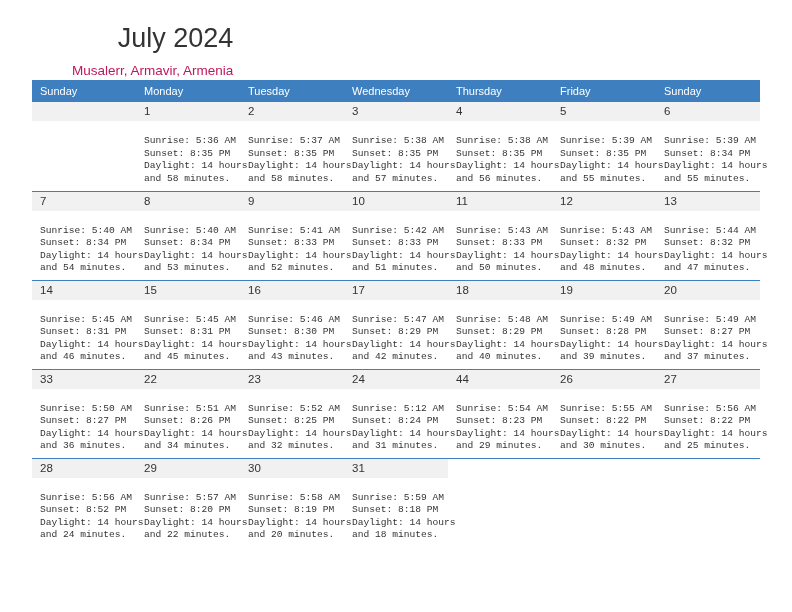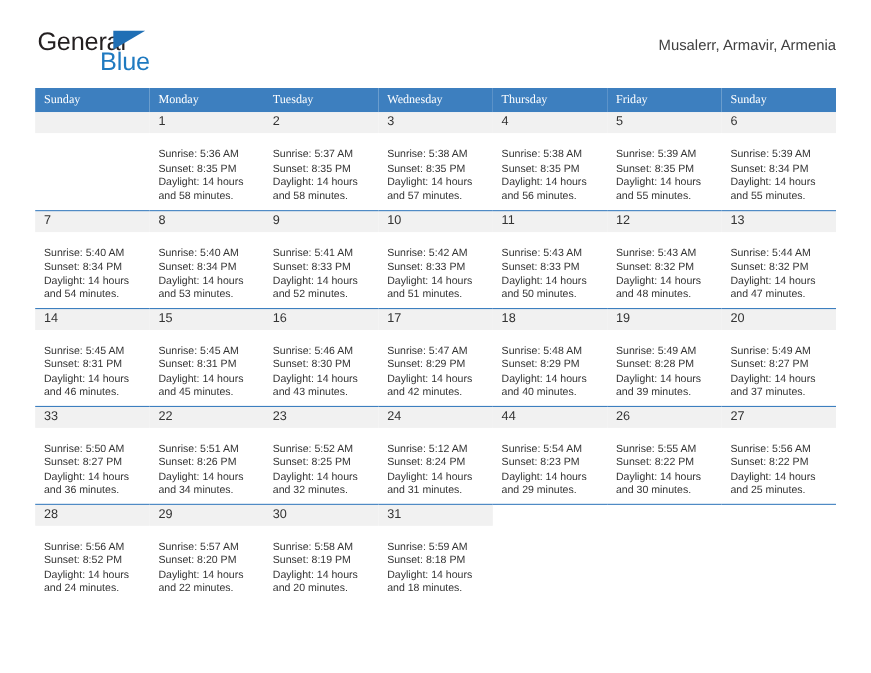--- a/index.html
+++ b/index.html
@@ -70,42 +70,41 @@
   }
   .cal-title {
     font-size: 27px;
     color: #333333;
     line-height: 1.1;
     font-weight: normal;
     margin: 0;
   }
   .cal-subtitle {
     font-size: 13.5px;
-    color: #404040;
+    color: #be185d;
     margin-top: 9px;
     padding-left: 40px;
   }
 
   
   .calendar {
     margin-top: 8px;
     width: 728px;
     border-collapse: collapse;
     table-layout: fixed;
   }
   .calendar th {
     background: #3d7fbf;
     color: #ffffff;
     font-weight: normal;
     font-size: 11px;
     text-align: left;
     padding: 5px 0 5px 8px;
     height: 11px;
     border: none;
-    font-family: Liberation Serif, serif;
   }
   .weekrow > td {
     vertical-align: top;
     padding: 0;
     border-top: 1px solid #3d7fbf;
     height: 89px;
     box-sizing: border-box;
   }
   .weekrow:first-of-type > td {
     border-top: none;
@@ -120,37 +119,34 @@
     color: #333333;
     padding: 3px 0 3px 8px;
     height: 13px;
     line-height: 13px;
   }
   .details {
     padding: 14px 6px 0 8px;
     font-size: 9.6px;
     line-height: 12.6px;
     color: #333333;
+    font-family: Liberation Mono, monospace;
   }
   .details div {
     white-space: nowrap;
   }
 </style>
 </head>
 <body>
 
 <div class="page">
 
   <div class="topbar">
-    <div class="logo">
-      <span class="logo-general">General</span>
-      <span class="logo-triangle"></span>
-      <span class="logo-blue">Blue</span>
-    </div>
     <div class="titleblock">
+      <div class="cal-title">July 2024</div>
       <div class="cal-subtitle">Musalerr, Armavir, Armenia</div>
     </div>
   </div>
 
   <table class="calendar">
     <thead>
       <tr id="weekday-header-row">
           <th>Sunday</th>
           <th>Monday</th>
           <th>Tuesday</th>

